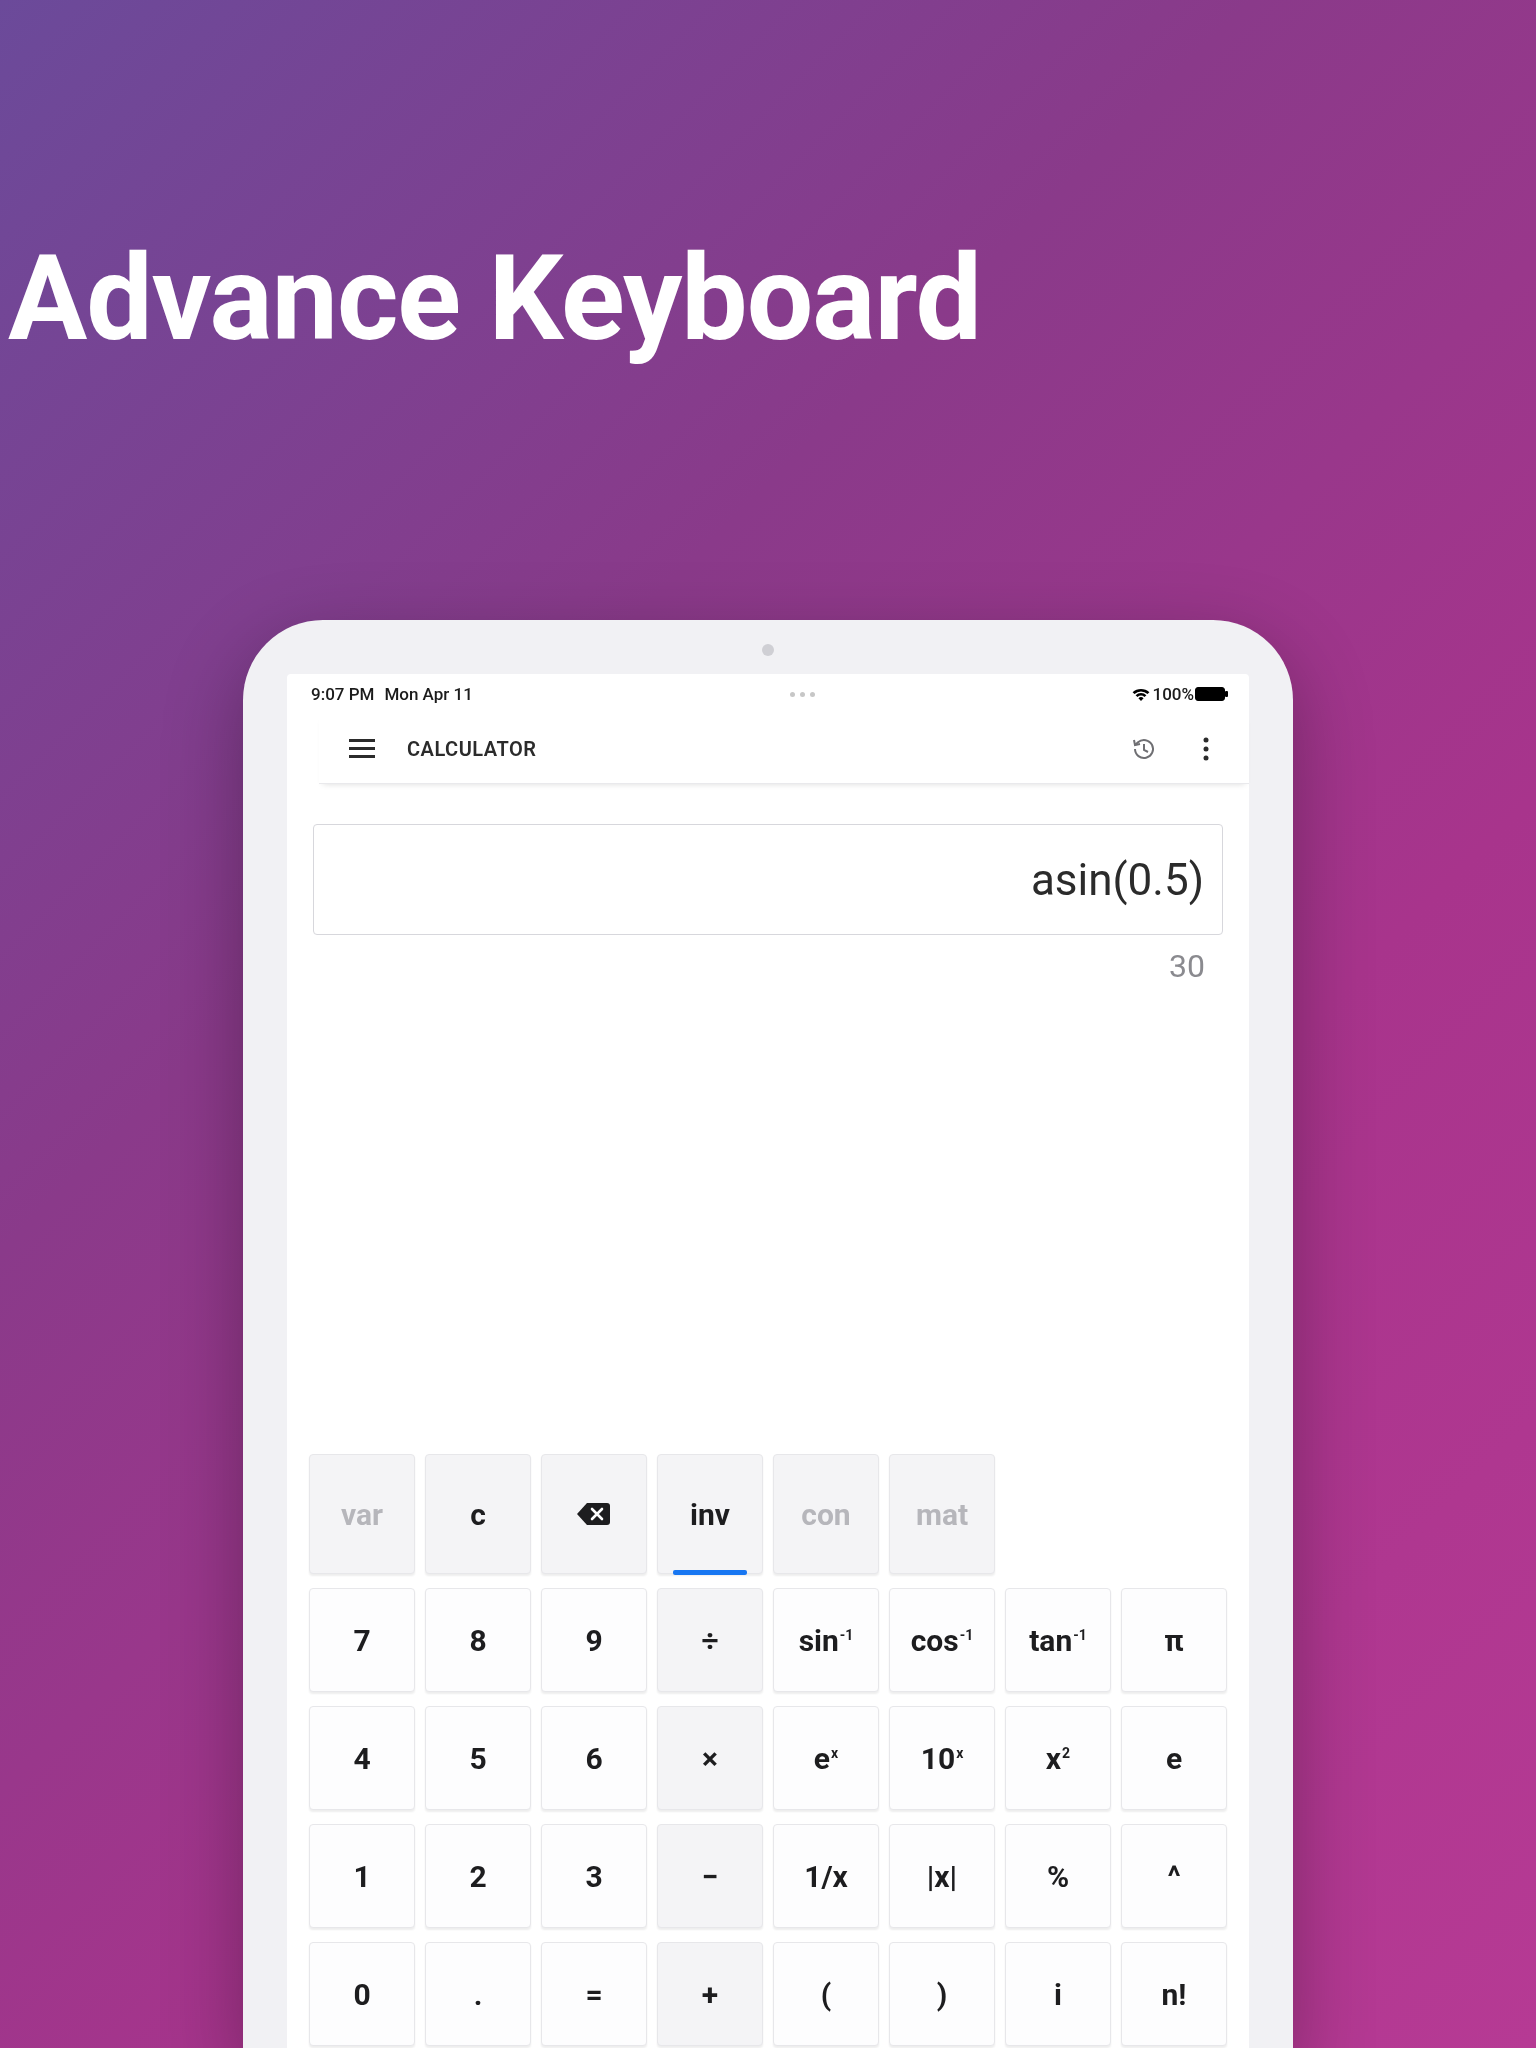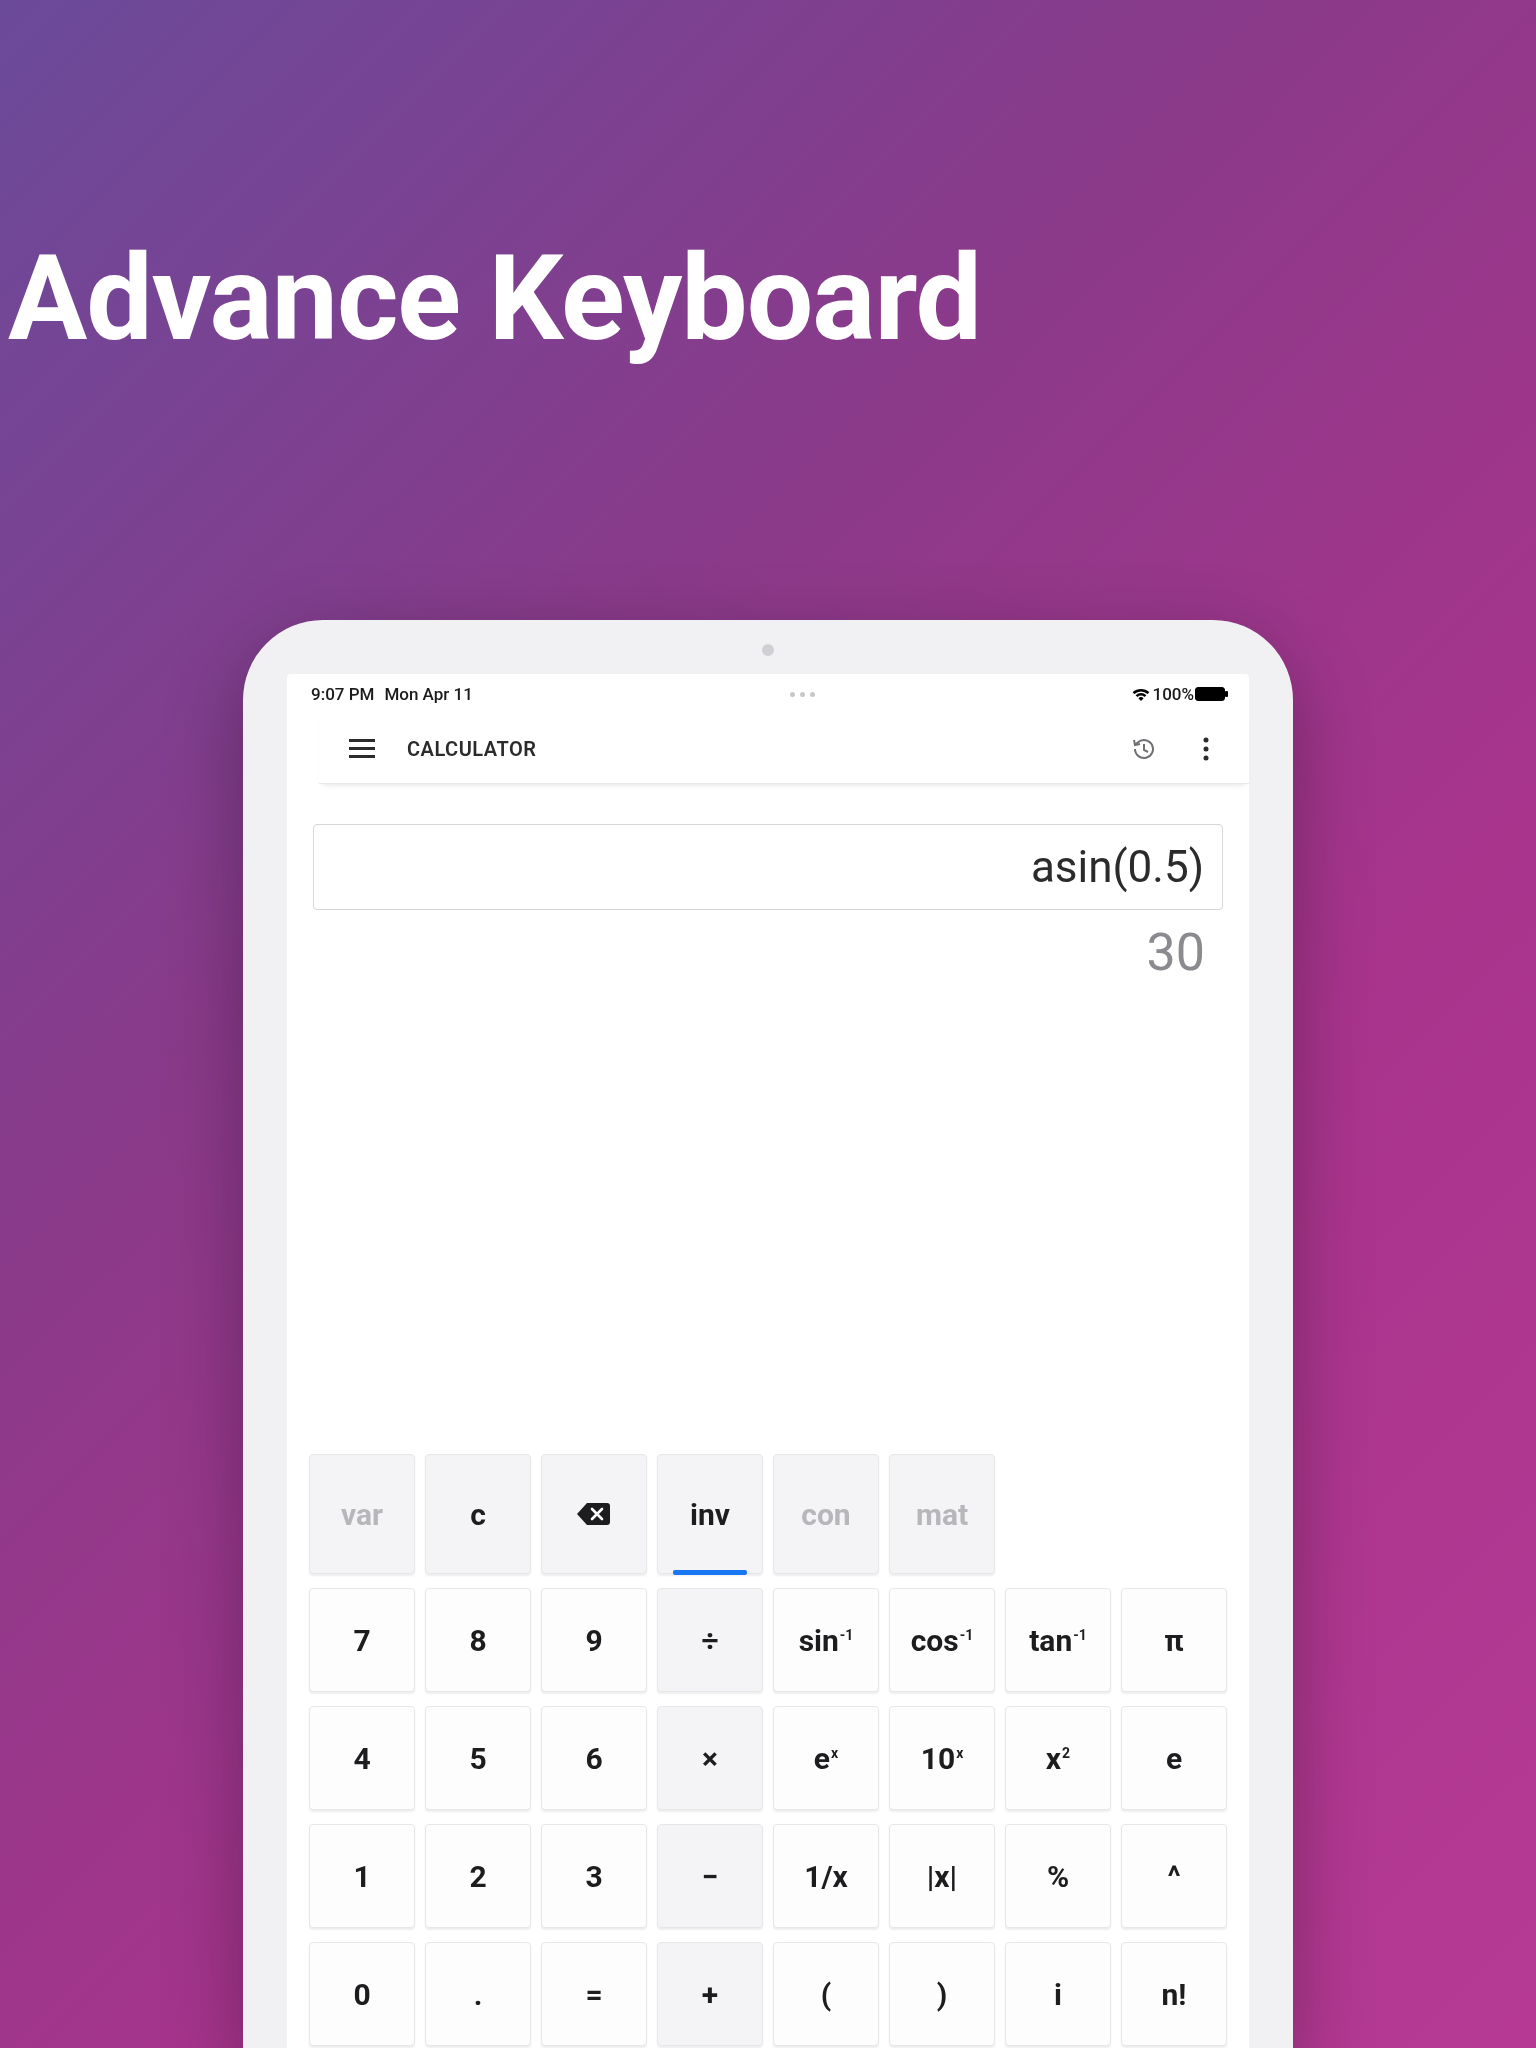--- a/index.html
+++ b/index.html
@@ -50,24 +50,24 @@
       height:70px; display:flex; align-items:center; padding:0 26px;
       border-bottom:1px solid #e9e9ec; box-shadow:0 4px 6px -4px rgba(0,0,0,.15);
       gap:28px;
       margin-left:32px;
     }
     .appbar .title { font-size:20px; font-weight:600; color:#2b2b2b; letter-spacing:.5px;}
     .appbar .sp { flex:1;}
     .icon-btn { width:34px; height:34px; display:flex; align-items:center; justify-content:center; cursor:pointer;}
     
     .display-area { padding:40px 26px 0;}
-    .expr-box { border:1px solid #d7d7dc; border-radius:4px; height:86px;
+    .expr-box { border:1px solid #d7d7dc; border-radius:4px; height:111px;
       display:flex; align-items:center; justify-content:flex-end; padding-right:18px;
       font-size:44px; color:#2b2b2b;}
-    .result { text-align:right; font-size:52px; color:#8a8a8f; padding:12px 18px 0 0;}
+    .result { text-align:right; font-size:32px; color:#8a8a8f; padding:12px 18px 0 0;}
     
     .keypad-wrap { flex:1; display:flex; flex-direction:column; justify-content:flex-end; padding:0 22px 0;}
     .row { display:grid; grid-template-columns:repeat(8,1fr); gap:10px; margin-bottom:14px;}
     .row.top .key { height:120px;}
     .key {
       height:104px; background:#fdfdfe; border:1px solid #e7e7ea;
       border-radius:4px; display:flex; align-items:center; justify-content:center;
       font-size:30px; font-weight:700; color:#1d1d1f; cursor:pointer;
       box-shadow:0 2px 2px rgba(0,0,0,.07);
     }

